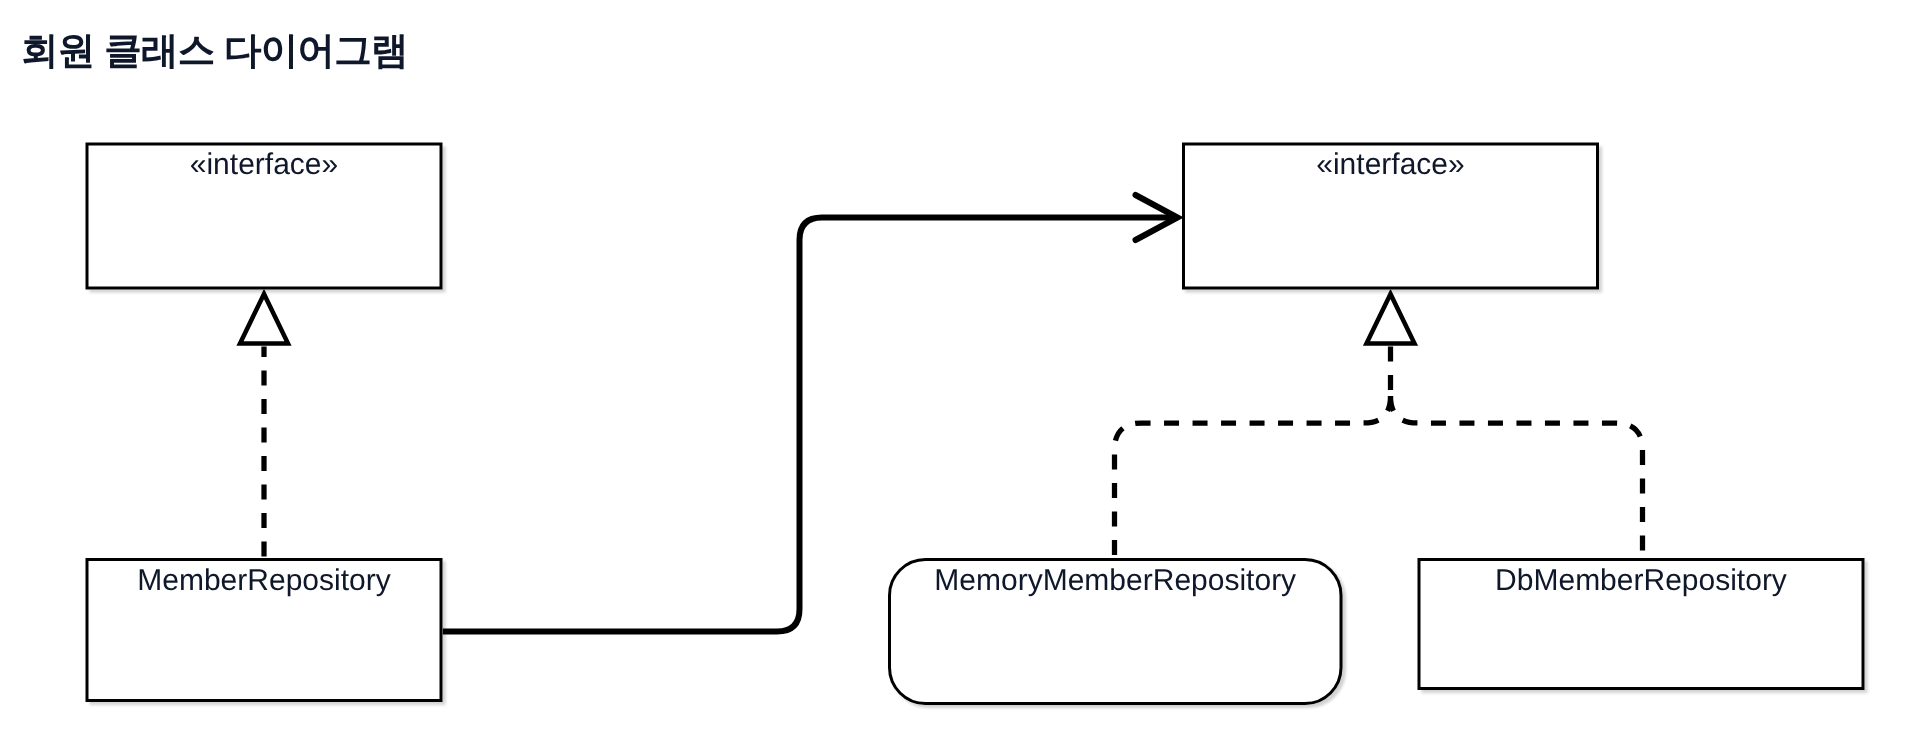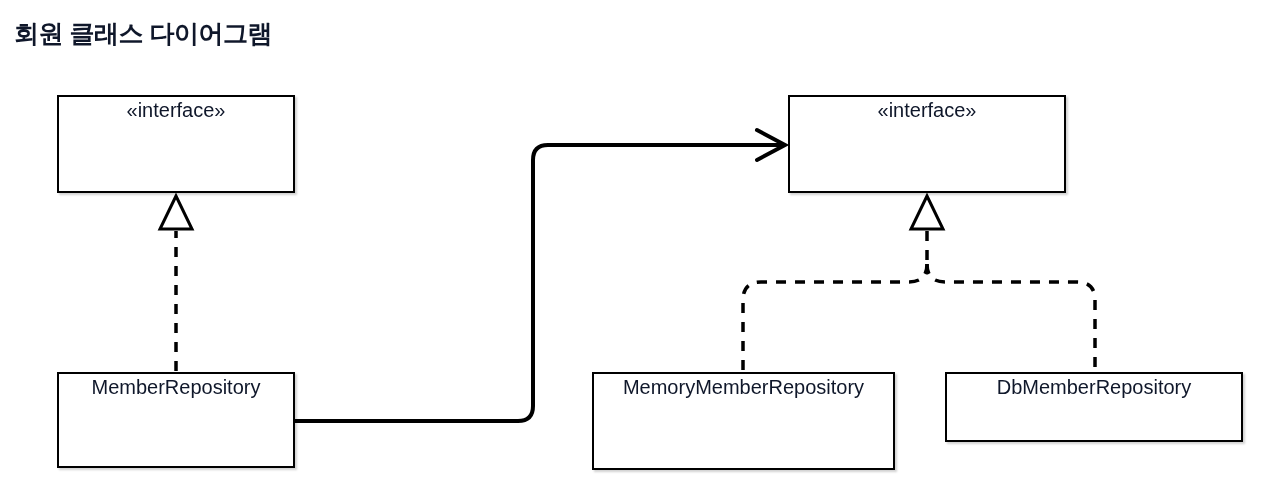--- a/index.html
+++ b/index.html
@@ -47,22 +47,22 @@
     line-height: 1.35;
     white-space: nowrap;
   }
   .uml-box .stereotype { font-weight: 400; }
   .uml-box .class-name { font-weight: 700; }
   .uml-box.plain .class-name { font-weight: 400; }
 
   #box-member-service            { left: 57px;  top: 95px;  width: 238px; height: 98px; }
   #box-member-repository         { left: 788px; top: 95px;  width: 278px; height: 98px; }
   #box-member-service-impl       { left: 57px;  top: 372px; width: 238px; height: 96px; }
-  #box-memory-member-repository  { left: 592px; top: 372px; width: 303px; height: 98px; }
-  #box-db-member-repository      { left: 945px; top: 372px; width: 298px; height: 70px; }
+  #box-memory-member-repository  { left: 592px; top: 372px; width: 303px; height: 98px; border-radius: 25px; }
+  #box-db-member-repository      { left: 945px; top: 372px; width: 298px; height: 88px; }
 </style>
 </head>
 <body>
 
 <div class="canvas">
 
   <div class="diagram-title">회원 클래스 다이어그램</div>
 
   <svg class="edges-layer" viewBox="0 0 1280 504" xmlns="http://www.w3.org/2000/svg">
 

